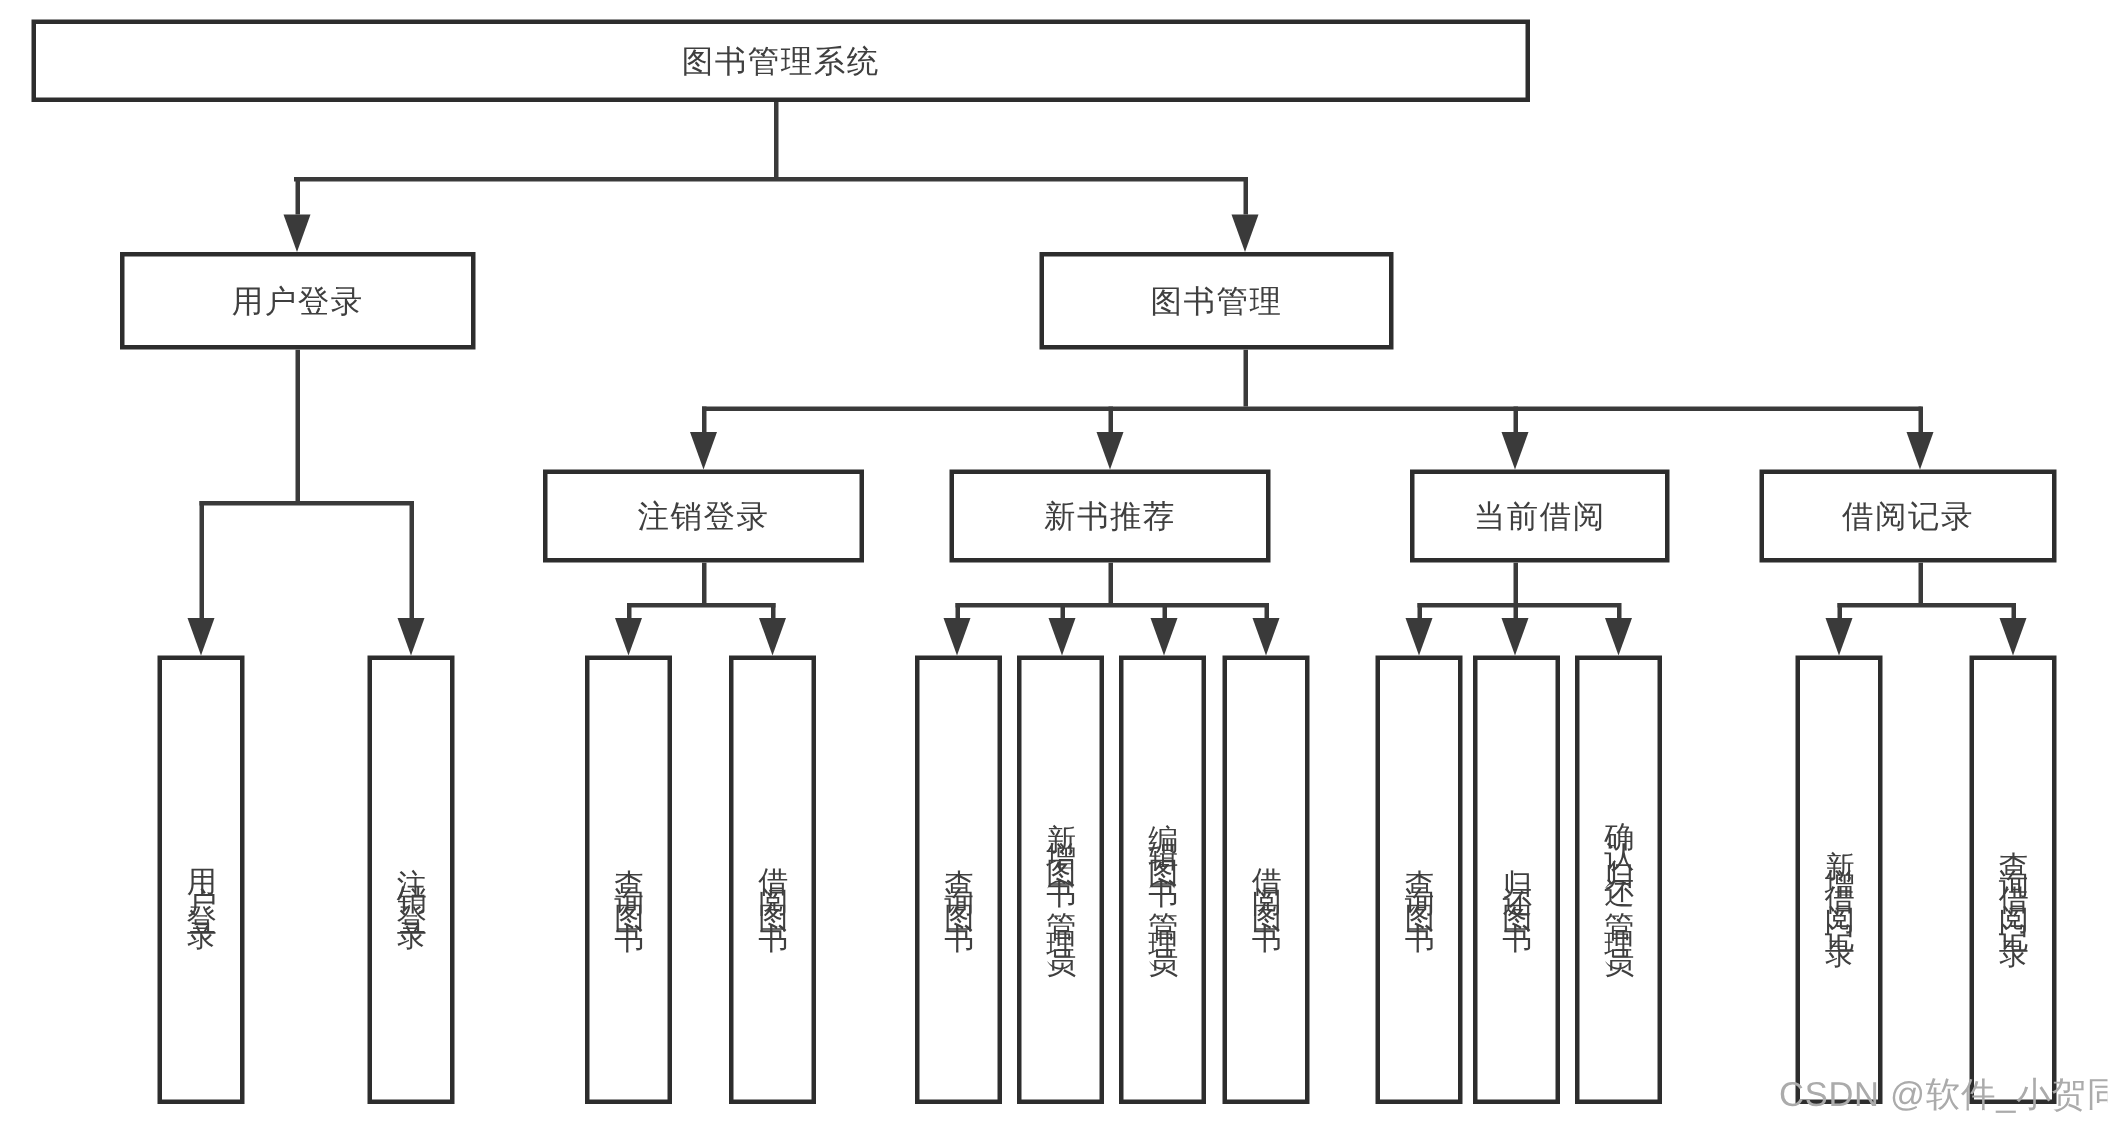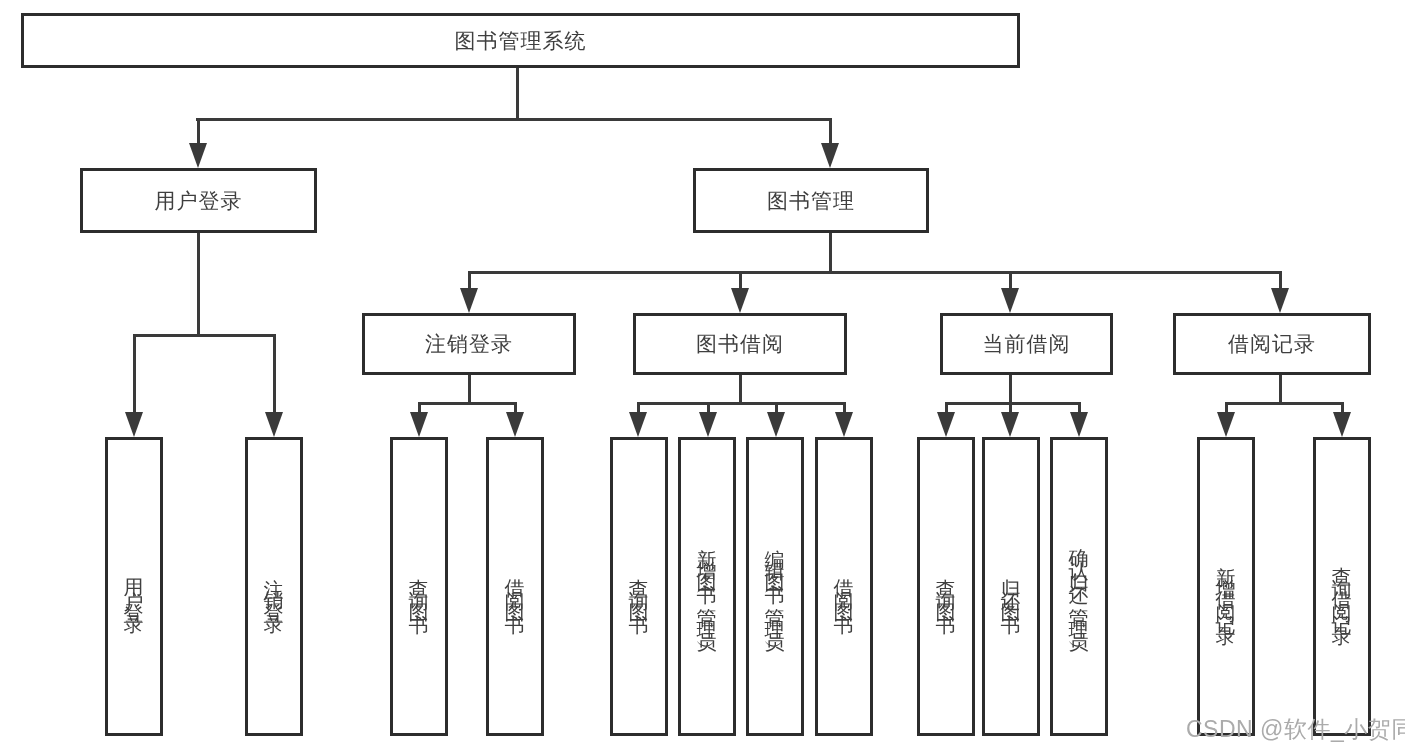--- a/index.html
+++ b/index.html
@@ -43,21 +43,21 @@
 
   <div class="box" style="left:693px;top:168px;width:236px;height:65px">
     <span>图书管理</span>
   </div>
 
   <div class="box" style="left:362px;top:313px;width:214px;height:62px">
     <span>注销登录</span>
   </div>
 
   <div class="box" style="left:633px;top:313px;width:214px;height:62px">
-    <span>图书借阅</span>
+    <span>新书推荐</span>
   </div>
 
   <div class="box" style="left:940px;top:313px;width:173px;height:62px">
     <span>当前借阅</span>
   </div>
 
   <div class="box" style="left:1173px;top:313px;width:198px;height:62px">
     <span>借阅记录</span>
   </div>
 

